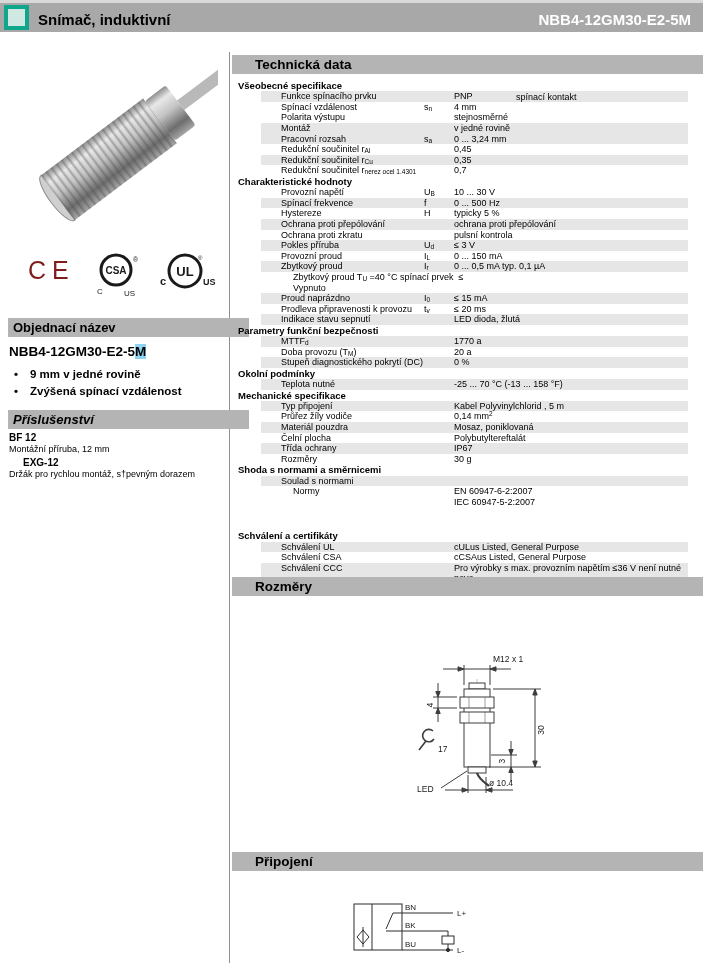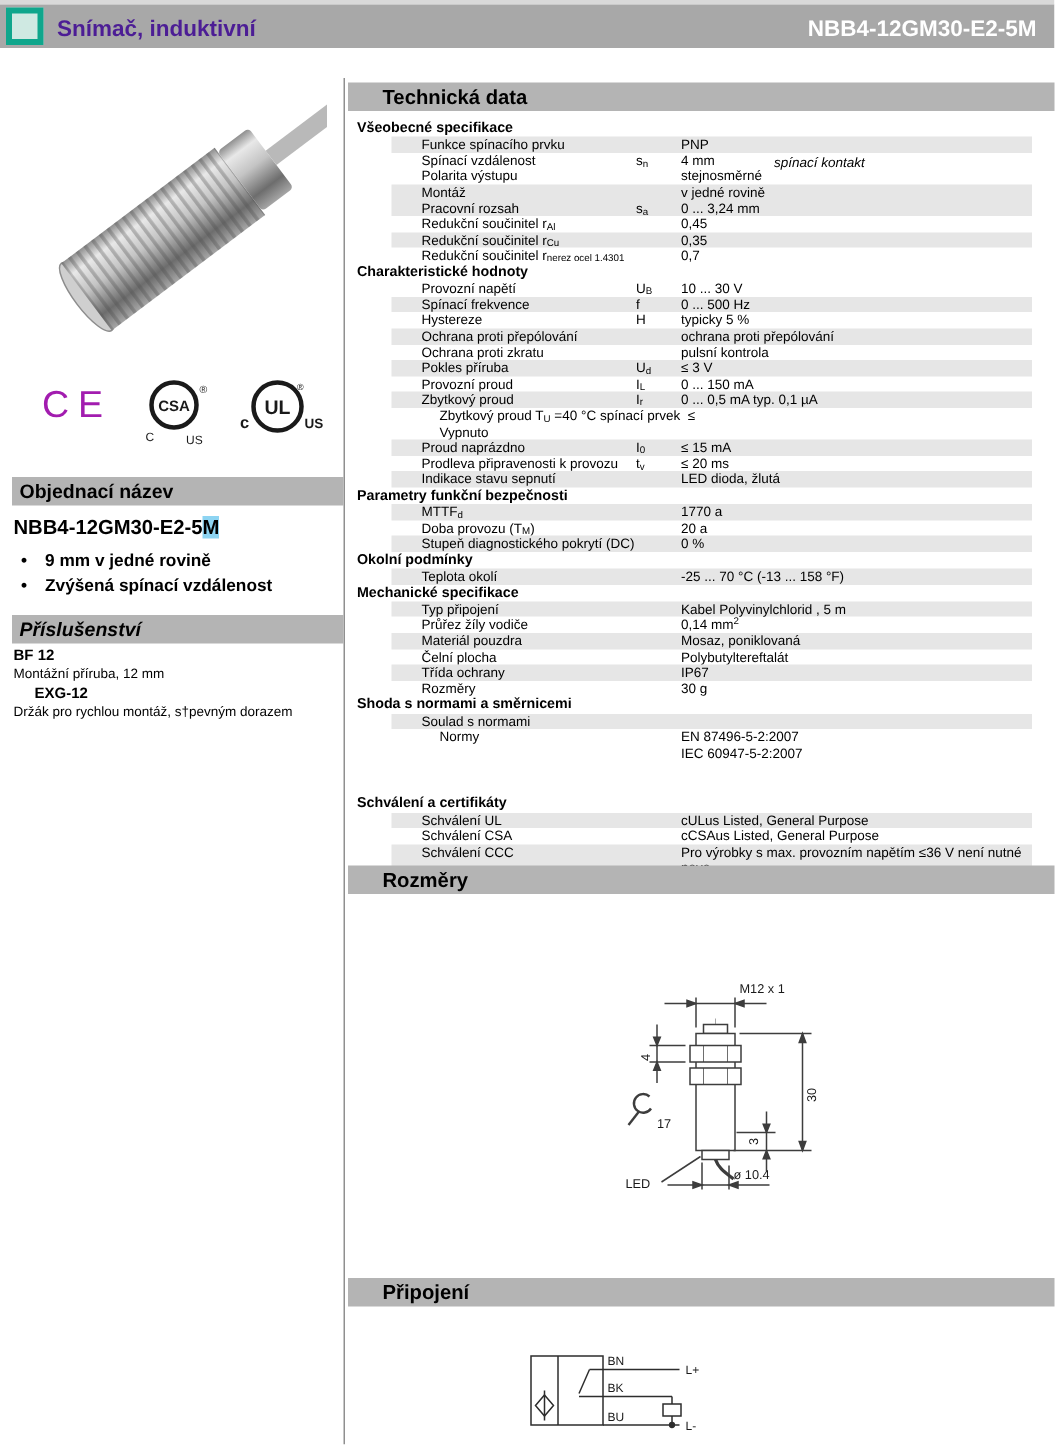--- a/index.html
+++ b/index.html
@@ -2,31 +2,31 @@
 <html style="--accent: #0fa68c; --hl: #8dd4f2;"><head>
 <meta charset="utf-8">
 <style>
   html,body{margin:0;padding:0;}
   body{width:703px;height:963px;position:relative;background:#fff;color:#000;
        font-family:"Liberation Sans","DejaVu Sans",sans-serif;overflow:hidden;}
   .topstrip{position:absolute;top:0;left:0;right:0;height:3px;background:#d9d9d9;}
   .header{position:absolute;top:3px;left:0;right:0;height:29px;background:#a8a8a8;}
   .teal-sq{position:absolute;left:4px;top:5px;width:25px;height:25px;box-sizing:border-box;
            border:4px solid var(--accent,#0fa68c);background:#cfe9e2;}
-  .h-left{position:absolute;left:38px;top:8px;font-size:15px;font-weight:bold;color:#4c1d95;}
+  .h-left{position:absolute;left:38px;top:8px;font-size:15px;font-weight:bold;color:#000000;}
   .h-right{position:absolute;right:12px;top:8px;font-size:15px;font-weight:bold;color:#fff;}
   .vdivider{position:absolute;left:229px;top:52px;bottom:0;width:1px;background:#8f8f8f;}
 
   
   .photo{position:absolute;left:22px;top:56px;}
   .logos{position:absolute;left:0;top:250px;width:229px;height:50px;}
-  .ce{position:absolute;left:28px;top:6px;font-size:25px;letter-spacing:6px;color:#a21caf;}
+  .ce{position:absolute;left:28px;top:6px;font-size:25px;letter-spacing:6px;color:#7f1d1d;}
   .csa{position:absolute;left:94px;top:0;}
   .ul{position:absolute;left:154px;top:0;}
-  .side-bar{position:absolute;left:8px;width:221px;height:19px;background:#b4b4b4;
+  .side-bar{position:absolute;left:8px;width:241px;height:19px;background:#b4b4b4;
             font-weight:bold;font-size:13px;line-height:19px;padding-left:5px;box-sizing:border-box;}
   #order-bar{top:318px;}
   #acc-bar{top:410px;font-style:italic;}
   .pn{position:absolute;left:9px;top:344px;font-size:13.5px;font-weight:bold;}
   .pn .hl{background:var(--hl,#8dd4f2);}
   .feat{position:absolute;left:14px;font-size:11.5px;font-weight:bold;}
   .feat:before{content:"•";margin-right:12px;}
   #feat0{top:368px;} #feat1{top:385px;}
   .acc-code{position:absolute;left:9px;font-size:10px;font-weight:bold;}
   .acc-desc{position:absolute;left:9px;font-size:9px;}
@@ -40,21 +40,21 @@
   .sec-h{font-weight:bold;font-size:9.5px;line-height:11.2px;padding-left:6px;}
   .sec-h.gap{margin-top:23px;}
   .trow{position:relative;min-height:10.6px;line-height:10.6px;margin-left:29px;}
   .trow.shaded{background:#e6e6e6;}
   .lab{display:inline-block;padding-left:20px;}
   .lab.ind{padding-left:32px;}
   .lab div{line-height:10.6px;}
   .sym{position:absolute;left:163px;top:0;}
   .val{position:absolute;left:193px;top:0;}
   .val div{line-height:10.6px;}
-  .val2{position:absolute;left:255px;top:12px;font-style:italic;}
+  .val2{position:absolute;left:255px;top:1px;}
   sub,sup{font-size:6.5px;line-height:0;}
   sub{vertical-align:-1px;} sup{vertical-align:3px;}
 
   .dims-svg{position:absolute;left:405px;top:645px;}
   .conn-svg{position:absolute;left:352px;top:898px;}
   svg text{font-family:"Liberation Sans","DejaVu Sans",sans-serif;fill:#1a1a1a;}
 </style>
 </head>
 <body>
 
@@ -142,32 +142,32 @@
     <div class="trow shaded"><span class="lab">Zbytkový proud</span><span class="sym">I<sub>r</sub></span><span class="val">0 ... 0,5 mA typ. 0,1 µA</span></div>
     <div class="trow"><span class="lab ind">Zbytkový proud T<sub>U</sub> =40 °C spínací prvek &nbsp;≤<div>Vypnuto</div></span></div>
     <div class="trow shaded"><span class="lab">Proud naprázdno</span><span class="sym">I<sub>0</sub></span><span class="val">≤ 15 mA</span></div>
     <div class="trow"><span class="lab">Prodleva připravenosti k provozu</span><span class="sym">t<sub>v</sub></span><span class="val">≤ 20 ms</span></div>
     <div class="trow shaded"><span class="lab">Indikace stavu sepnutí</span><span class="val">LED dioda, žlutá</span></div>
     <div class="sec-h">Parametry funkční bezpečnosti</div>
     <div class="trow shaded"><span class="lab">MTTF<sub>d</sub></span><span class="val">1770 a</span></div>
     <div class="trow"><span class="lab">Doba provozu (T<sub>M</sub>)</span><span class="val">20 a</span></div>
     <div class="trow shaded"><span class="lab">Stupeň diagnostického pokrytí (DC)</span><span class="val">0 %</span></div>
     <div class="sec-h">Okolní podmínky</div>
-    <div class="trow shaded"><span class="lab">Teplota okolí</span><span class="val">-25 ... 70 °C (-13 ... 158 °F)</span></div>
+    <div class="trow shaded"><span class="lab">Teplota nutné</span><span class="val">-25 ... 70 °C (-13 ... 158 °F)</span></div>
     <div class="sec-h">Mechanické specifikace</div>
     <div class="trow shaded"><span class="lab">Typ připojení</span><span class="val">Kabel Polyvinylchlorid , 5 m</span></div>
     <div class="trow"><span class="lab">Průřez žíly vodiče</span><span class="val">0,14 mm<sup>2</sup></span></div>
     <div class="trow shaded"><span class="lab">Materiál pouzdra</span><span class="val">Mosaz, poniklovaná</span></div>
     <div class="trow"><span class="lab">Čelní plocha</span><span class="val">Polybutyltereftalát</span></div>
     <div class="trow shaded"><span class="lab">Třída ochrany</span><span class="val">IP67</span></div>
     <div class="trow"><span class="lab">Rozměry</span><span class="val">30 g</span></div>
     <div class="sec-h">Shoda s normami a směrnicemi</div>
     <div class="trow shaded"><span class="lab">Soulad s normami</span></div>
     <div class="trow" style="min-height: 21.2px;"><span class="lab ind">Normy</span><span class="val">
-        <div>EN 87496-5-2:2007</div>
+        <div>EN 60947-6-2:2007</div>
         <div>IEC 60947-5-2:2007</div>
       </span></div>
     <div class="sec-h gap">Schválení a certifikáty</div>
     <div class="trow shaded"><span class="lab">Schválení UL</span><span class="val">cULus Listed, General Purpose</span></div>
     <div class="trow"><span class="lab">Schválení CSA</span><span class="val">cCSAus Listed, General Purpose</span></div>
     <div class="trow shaded" style="min-height: 21.2px;"><span class="lab">Schválení CCC</span><span class="val">
         <div>Pro výrobky s max. provozním napětím ≤36 V není nutné povo-</div>
         <div>lení. Z tohoto důvodu nejsou opatřeny označením CCC.</div>
       </span></div>
   </div>

